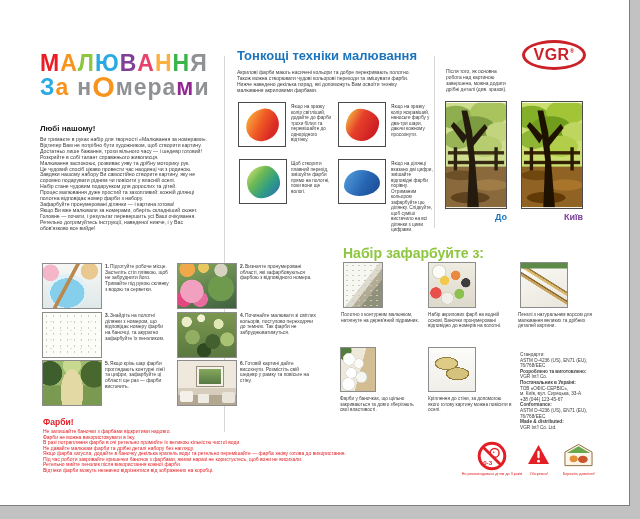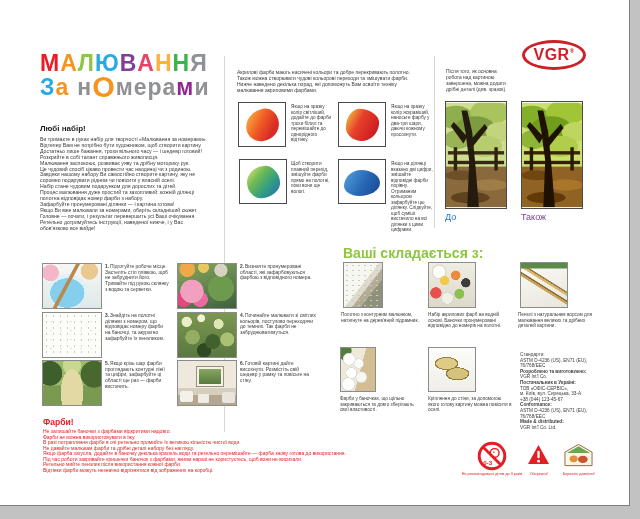--- a/index.html
+++ b/index.html
@@ -29,21 +29,21 @@
   .b3{background:linear-gradient(135deg,#d7e27a 5%,#6db954 35%,#2f9c84 65%,#2f6fb2 95%);border-radius:55% 45% 60% 40%/50% 55% 45% 50%;transform:rotate(-5deg);}
   .b4{background:linear-gradient(120deg,#4e97d6 10%,#2766b4 55%,#1c4f97 90%);border-radius:48% 52% 58% 42%/62% 50% 50% 38%;width:36px;height:26px;top:10px;left:5px;}
   
   #logo{left:522px;top:40px;width:64px;height:30px;border:3px solid #cb2129;border-radius:50%;
         display:flex;align-items:center;justify-content:center;box-sizing:border-box;}
   #logo .lg{font-size:16px;font-weight:bold;color:#cb2129;letter-spacing:.5px;}
   #logo sup{font-size:6px;vertical-align:7px;}
   
   .treeimg{width:62px;height:108px;border:1px solid #4a4a4a;box-sizing:border-box;}
   .after svg{filter:saturate(1.35) contrast(1.08) brightness(.96);}
-  .ba-label{width:62px;text-align:left;font-size:9px;font-weight:normal;}
+  .ba-label{width:62px;text-align:right;font-size:9px;font-weight:bold;}
   
   .sp{width:60px;height:46px;border:1px solid #8c8c8c;box-sizing:border-box;overflow:hidden;}
   .sp1{background:
     radial-gradient(circle at 80% 16%,#e9c98f 0 14%,rgba(0,0,0,0) 15%),
     radial-gradient(circle at 13% 20%,#f3b7c9 0 13%,rgba(0,0,0,0) 14%),
     linear-gradient(118deg,rgba(0,0,0,0) 40%,#b9894d 41% 45%,rgba(0,0,0,0) 46%),
     radial-gradient(ellipse 30% 34% at 42% 66%,#86cfec 0 98%,rgba(0,0,0,0) 99%),
     radial-gradient(ellipse 34% 40% at 42% 62%,#dff0f7 0 98%,rgba(0,0,0,0) 99%),
     linear-gradient(#f6f7f4,#dfe8e9);}
   .sp2{background:
@@ -126,41 +126,42 @@
 <div id="screen">
   <div id="sheet">
 
     <div class="abs" id="title1">
       <span class="tl" style="color: rgb(237, 28, 36);">М</span><span class="tl" style="color: rgb(247, 148, 29);">А</span><span class="tl" style="color: rgb(141, 198, 63);">Л</span><span class="tl" style="color: rgb(41, 171, 226);">Ю</span><span class="tl" style="color: rgb(127, 63, 152);">В</span><span class="tl" style="color: rgb(232, 66, 108);">А</span><span class="tl" style="color: rgb(251, 176, 64);">Н</span><span class="tl" style="color: rgb(58, 181, 74);">Н</span><span class="tl" style="color: rgb(143, 145, 148);">Я</span>
     </div>
     <div class="abs" id="title2">
       <span class="tl" style="color: rgb(41, 171, 226);">З</span><span class="tl" style="color: rgb(247, 148, 29);">а</span><span class="tl gap" style="color: rgb(143, 145, 148);">н</span><span class="tl big" style="color: rgb(247, 148, 29);">О</span><span class="tl" style="color: rgb(143, 145, 148);">м</span><span class="tl" style="color: rgb(143, 145, 148);">е</span><span class="tl" style="color: rgb(143, 145, 148);">р</span><span class="tl" style="color: rgb(143, 145, 148);">а</span><span class="tl" style="color: rgb(146, 39, 143);">м</span><span class="tl" style="color: rgb(143, 145, 148);">и</span>
     </div>
 
-    <div class="abs" style="left:40px;top:124px;font-size:8px;font-weight:bold;color:#1a1a1a;">Любі набір!</div>
+    <div class="abs" style="left:40px;top:124px;font-size:8px;font-weight:bold;color:#1a1a1a;">Любі нашому!</div>
     <div class="abs tiny" style="left:40px;top:137px;width:196px;">Ви тримаєте в руках набір для творчості «Малювання за номерами».
 Відтепер Вам не потрібно бути художником, щоб створити картину.
 Достатньо лише бажання, трохи вільного часу — і шедевр готовий!
 Розкрийте в собі талант справжнього живописця.
 Малювання заспокоює, розвиває уяву та дрібну моторику рук.
 Це чудовий спосіб цікаво провести час наодинці чи з родиною.
 Завдяки нашому набору Ви самостійно створите картину, яку не
 соромно подарувати рідним чи повісити у власній оселі.
 Набір стане чудовим подарунком для дорослих та дітей.
 Процес малювання дуже простий та захопливий: кожній ділянці
 полотна відповідає номер фарби з набору.
 Зафарбуйте пронумеровані ділянки — і картина готова!
 Якщо Ви вже малювали за номерами, оберіть складніший сюжет.
 Головне — почати, і результат перевершить усі Ваші очікування.
 Ретельно дотримуйтесь інструкції, наведеної нижче, і у Вас
 обов'язково все вийде!</div>
 
     <div class="abs vline" style="left:224px;top:56px;height:376px;"></div>
     <div class="abs vline" style="left:434px;top:56px;height:172px;"></div>
 
+    <div class="abs h-blue" style="left: 237px; top: 48px; color: rgb(28, 117, 188);">Тонкощі техніки малювання</div>
     <div class="abs tiny" style="left:237px;top:70px;width:194px;font-size:5px;">Акрилові фарби мають насичені кольори та добре перекривають полотно.
 Також можна створювати чудові кольорові переходи та змішувати фарби.
 Нижче наведено декілька порад, які допоможуть Вам освоїти техніку
 малювання акриловими фарбами.</div>
 
     <div class="abs tbox" style="left:238px;top:102px;">
         <i class="blob b1"></i>
       </div>
     <div class="abs cap" style="left:291px;top:104px;width:42px;">Якщо на зразку колір світліший, додайте до фарби трохи білил та перемішайте до однорідного відтінку.</div>
     <div class="abs tbox" style="left:338px;top:102px;">
@@ -211,21 +212,21 @@
       <svg width="60" height="106" viewBox="0 0 62 108">
           <use href="#treeScene"></use>
         </svg>
     </div>
     <div class="abs treeimg after" style="left:521px;top:101px;">
       <svg width="60" height="106" viewBox="0 0 62 108">
           <use href="#treeScene"></use>
         </svg>
     </div>
     <div class="abs ba-label" style="left: 445px; top: 212px; color: rgb(28, 117, 188);">До</div>
-    <div class="abs ba-label" style="left: 521px; top: 212px; color: rgb(125, 65, 153);">Також</div>
+    <div class="abs ba-label" style="left: 521px; top: 212px; color: rgb(125, 65, 153);">Київ</div>
 
 
     <div class="abs sp sp1" style="left:42px;top:263px;"></div>
     <div class="abs step-text" style="left:105px;top:264px;width:64px;">
       <b class="snum">1.</b><span>Підготуйте робоче місце. Застеліть стіл плівкою, щоб не забруднити його. Тримайте під рукою склянку з водою та серветки.</span></div>
     <div class="abs sp sp2" style="left:177px;top:263px;"></div>
     <div class="abs step-text" style="left:240px;top:264px;width:76px;">
       <b class="snum">2.</b><span>Визначте пронумеровані області, які зафарбовуються фарбою з відповідного номера.</span></div>
 
     <div class="abs sp sp3" style="left:42px;top:312px;"></div>
@@ -238,21 +239,21 @@
     <div class="abs sp sp5" style="left:42px;top:360px;"></div>
     <div class="abs step-text" style="left:105px;top:361px;width:64px;">
       <b class="snum">5.</b><span>Якщо крізь шар фарби проглядають контурні лінії та цифри, зафарбуйте ці області ще раз — фарби вистачить.</span></div>
     <div class="abs sp sp6" style="left:177px;top:360px;">
       <i class="art"></i>
       <i class="sofa"></i>
     </div>
     <div class="abs step-text" style="left:240px;top:361px;width:76px;">
       <b class="snum">6.</b><span>Готовій картині дайте висохнути. Розмістіть свій шедевр у рамку та повісьте на стіну.</span></div>
 
-    <div class="abs sec-head" style="left: 343px; top: 245px; font-size: 14px; color: rgb(141, 198, 63);">Ваші складається з:</div>
+    <div class="abs sec-head" style="left: 343px; top: 245px; font-size: 14px; color: rgb(141, 198, 63);">Набір зафарбуйте з:</div>
 
     <div class="abs kp k1" style="left:343px;top:262px;width:40px;height:46px;"></div>
     <div class="abs cap" style="left:341px;top:312px;width:80px;">Полотно з контурним малюнком, натягнуте на дерев'яний підрамник.</div>
     <div class="abs kp k2" style="left:428px;top:262px;width:48px;height:46px;"></div>
     <div class="abs cap" style="left:428px;top:312px;width:84px;">Набір акрилових фарб на водній основі. Баночки пронумеровані відповідно до номерів на полотні.</div>
     <div class="abs kp k3" style="left:520px;top:262px;width:48px;height:46px;"></div>
     <div class="abs cap" style="left:518px;top:312px;width:86px;">Пензлі з натуральним ворсом для малювання великих та дрібних деталей картини.</div>
 
     <div class="abs kp k4" style="left:340px;top:347px;width:36px;height:45px;"></div>
     <div class="abs cap" style="left:340px;top:396px;width:80px;">Фарби у баночках, що щільно закриваються та довго зберігають свої властивості.</div>

